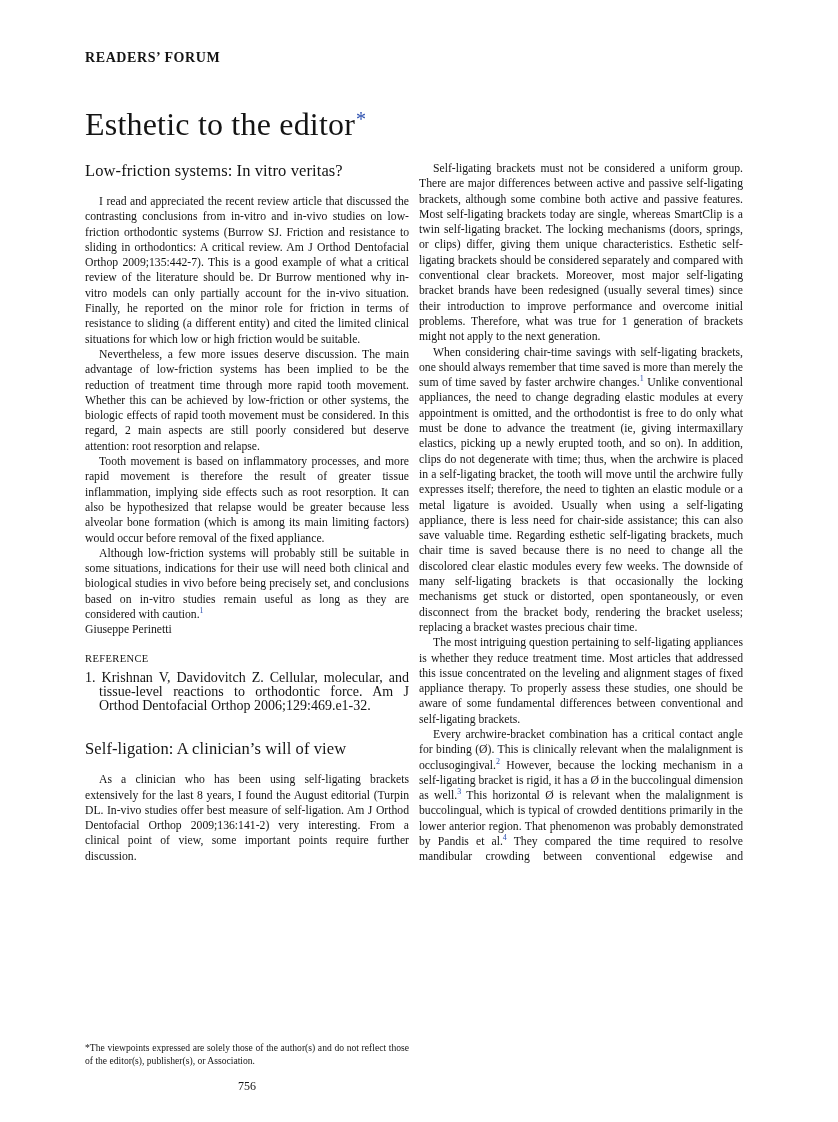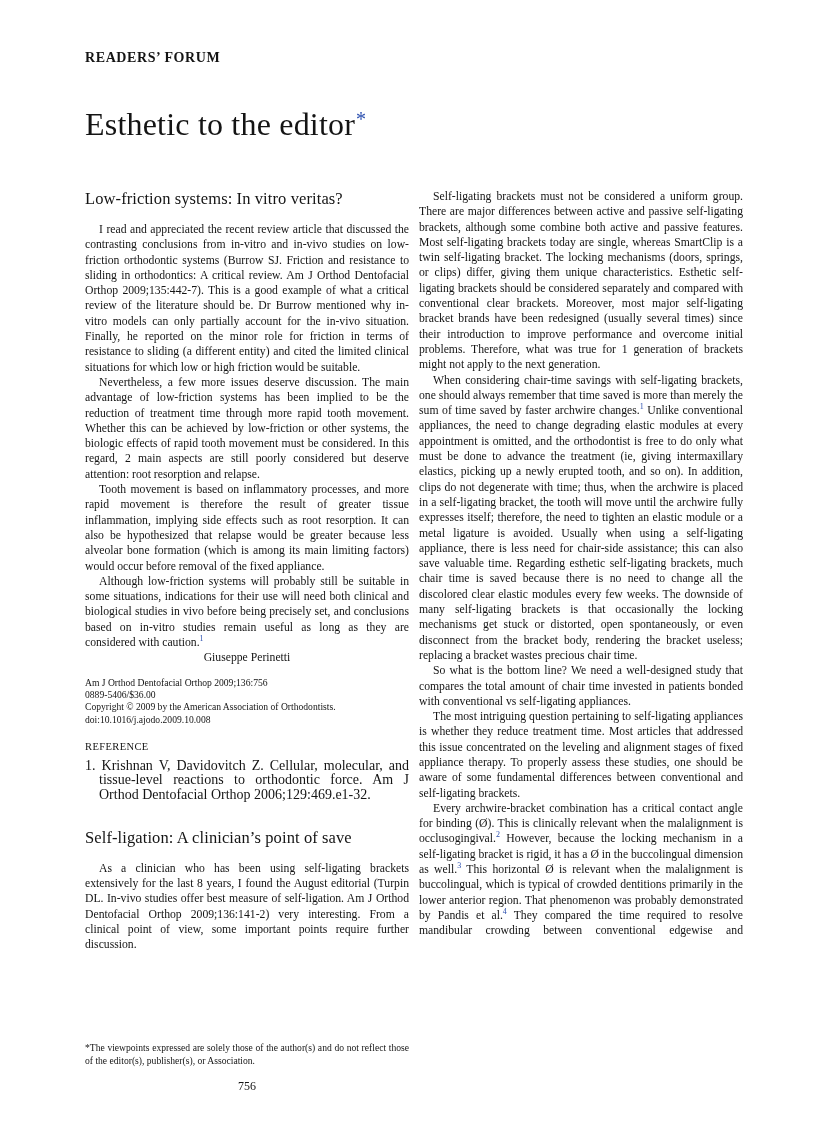--- a/index.html
+++ b/index.html
@@ -39,21 +39,21 @@
   }
   .title-mark {
     color: var(--link, #2b4faf);
     font-size: 20px;
     vertical-align: 9px;
     margin-left: 1px;
   }
   .cols {
     display: flex;
     gap: 10px;
-    margin-top: 48px;
+    margin-top: 20px;
     flex: 1;
     align-items: stretch;
   }
   .col {
     width: 324px;
     display: flex;
     flex-direction: column;
   }
   h2.section {
     margin: 0 0 13px 0;
@@ -73,21 +73,21 @@
   }
   p.para.cont {
     text-align-last: justify;
   }
   sup.refmark {
     color: var(--link, #2b4faf);
     font-size: 8px;
     line-height: 0;
   }
   .signature {
-    text-align: center;
+    text-align: left;
     font-size: 11.7px;
     line-height: 15.3px;
   }
   .front-matter {
     margin-top: 11px;
     font-size: 9.6px;
     line-height: 12.4px;
   }
   .ref-heading {
     margin-top: 15px;
@@ -131,40 +131,33 @@
         <h2 class="section">Low-friction systems: In vitro veritas?</h2>
         <p class="para">I read and appreciated the recent review article that discussed the contrasting conclusions from in-vitro and in-vivo studies on low-friction orthodontic systems (Burrow SJ. Friction and resistance to sliding in orthodontics: A critical review. Am J Orthod Dentofacial Orthop 2009;135:442-7). This is a good example of what a critical review of the literature should be. Dr Burrow mentioned why in-vitro models can only partially account for the in-vivo situation. Finally, he reported on the minor role for friction in terms of resistance to sliding (a different entity) and cited the limited clinical situations for which low or high friction would be suitable.</p>
         <p class="para">Nevertheless, a few more issues deserve discussion. The main advantage of low-friction systems has been implied to be the reduction of treatment time through more rapid tooth movement. Whether this can be achieved by low-friction or other systems, the biologic effects of rapid tooth movement must be considered. In this regard, 2 main aspects are still poorly considered but deserve attention: root resorption and relapse.</p>
         <p class="para">Tooth movement is based on inflammatory processes, and more rapid movement is therefore the result of greater tissue inflammation, implying side effects such as root resorption. It can also be hypothesized that relapse would be greater because less alveolar bone formation (which is among its main limiting factors) would occur before removal of the fixed appliance.</p>
         <p class="para">Although low-friction systems will probably still be suitable in some situations, indications for their use will need both clinical and biological studies in vivo before being precisely set, and conclusions based on in-vitro studies remain useful as long as they are considered with caution.<sup class="refmark">1</sup></p>
 
         <div class="signature">
           <div>Giuseppe Perinetti</div>
         </div>
 
-        <div class="front-matter">
-          <div>Am J Orthod Dentofacial Orthop 2009;136:756</div>
-          <div>0889-5406/$36.00</div>
-          <div>Copyright © 2009 by the American Association of Orthodontists.</div>
-          <div>doi:10.1016/j.ajodo.2009.10.008</div>
-        </div>
 
         <div class="ref-heading">REFERENCE</div>
         <div class="ref-item"><span>1.</span> <span>Krishnan V, Davidovitch Z. Cellular, molecular, and tissue-level reactions to orthodontic force. Am J Orthod Dentofacial Orthop 2006;129:469.e1-32.</span></div>
 
-        <h2 class="section second">Self-ligation: A clinician’s point of save</h2>
+        <h2 class="section second">Self-ligation: A clinician’s will of view</h2>
         <p class="para">As a clinician who has been using self-ligating brackets extensively for the last 8 years, I found the August editorial (Turpin DL. In-vivo studies offer best measure of self-ligation. Am J Orthod Dentofacial Orthop 2009;136:141-2) very interesting. From a clinical point of view, some important points require further discussion.</p>
 
         <div class="footnote">*The viewpoints expressed are solely those of the author(s) and do not reflect those of the editor(s), publisher(s), or Association.</div>
         <div class="page-number">756</div>
       </div>
 
       <div class="col">
         <p class="para">Self-ligating brackets must not be considered a uniform group. There are major differences between active and passive self-ligating brackets, although some combine both active and passive features. Most self-ligating brackets today are single, whereas SmartClip is a twin self-ligating bracket. The locking mechanisms (doors, springs, or clips) differ, giving them unique characteristics. Esthetic self-ligating brackets should be considered separately and compared with conventional clear brackets. Moreover, most major self-ligating bracket brands have been redesigned (usually several times) since their introduction to improve performance and overcome initial problems. Therefore, what was true for 1 generation of brackets might not apply to the next generation.</p>
         <p class="para">When considering chair-time savings with self-ligating brackets, one should always remember that time saved is more than merely the sum of time saved by faster archwire changes.<sup class="refmark">1</sup> Unlike conventional appliances, the need to change degrading elastic modules at every appointment is omitted, and the orthodontist is free to do only what must be done to advance the treatment (ie, giving intermaxillary elastics, picking up a newly erupted tooth, and so on). In addition, clips do not degenerate with time; thus, when the archwire is placed in a self-ligating bracket, the tooth will move until the archwire fully expresses itself; therefore, the need to tighten an elastic module or a metal ligature is avoided. Usually when using a self-ligating appliance, there is less need for chair-side assistance; this can also save valuable time. Regarding esthetic self-ligating brackets, much chair time is saved because there is no need to change all the discolored clear elastic modules every few weeks. The downside of many self-ligating brackets is that occasionally the locking mechanisms get stuck or distorted, open spontaneously, or even disconnect from the bracket body, rendering the bracket useless; replacing a bracket wastes precious chair time.</p>
-        <p class="para">So what is the bottom line? We need a well-designed study that compares the total amount of chair time invested in patients bonded with conventional vs self-ligating appliances.</p>
         <p class="para">The most intriguing question pertaining to self-ligating appliances is whether they reduce treatment time. Most articles that addressed this issue concentrated on the leveling and alignment stages of fixed appliance therapy. To properly assess these studies, one should be aware of some fundamental differences between conventional and self-ligating brackets.</p>
         <p class="para cont">Every archwire-bracket combination has a critical contact angle for binding (Ø). This is clinically relevant when the malalignment is occlusogingival.<sup class="refmark">2</sup> However, because the locking mechanism in a self-ligating bracket is rigid, it has a Ø in the buccolingual dimension as well.<sup class="refmark">3</sup> This horizontal Ø is relevant when the malalignment is buccolingual, which is typical of crowded dentitions primarily in the lower anterior region. That phenomenon was probably demonstrated by Pandis et al.<sup class="refmark">4</sup> They compared the time required to resolve mandibular crowding between conventional edgewise and</p>
       </div>
 
     </div>
   </div>
 </div>
 
 </body></html>

